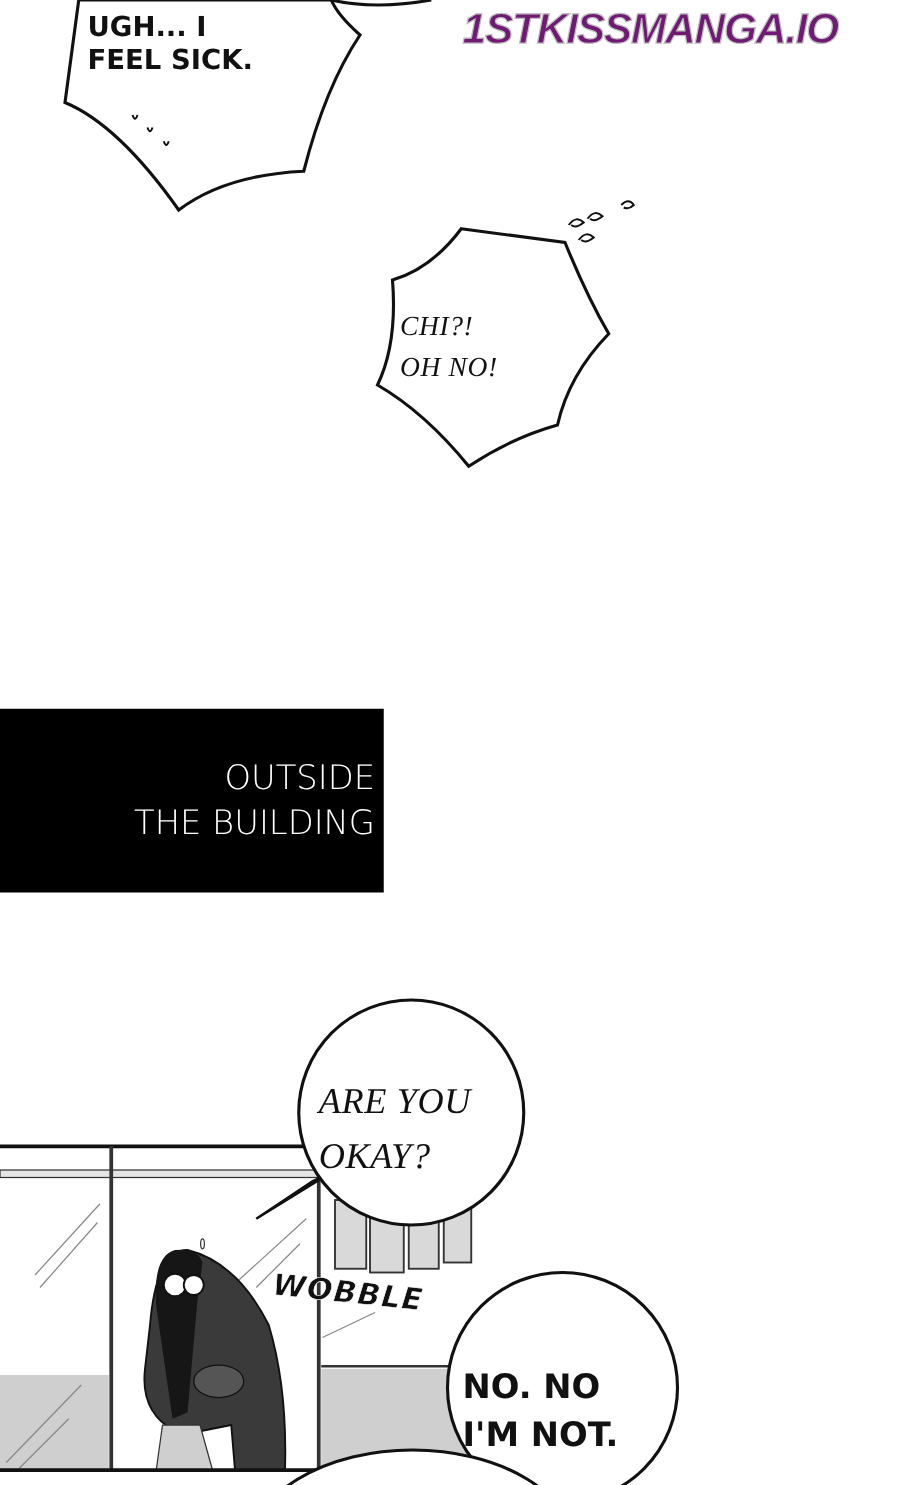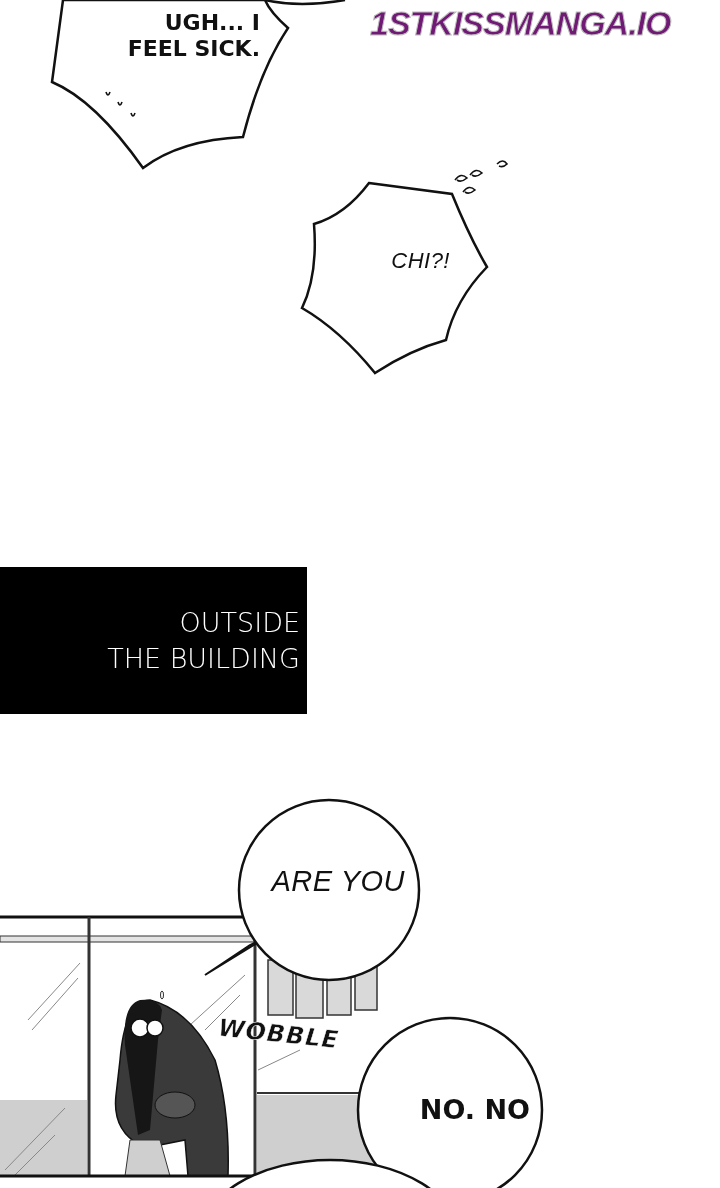--- a/index.html
+++ b/index.html
@@ -3,23 +3,23 @@
 <meta charset="utf-8">
 <style>
   html, body { margin: 0; padding: 0; background: #ffffff; }
   body { width: 720px; height: 1188px; position: relative; overflow: hidden; font-family: "Liberation Sans", sans-serif; }
   .layer { position: absolute; left: 0; top: 0; width: 720px; height: 1188px; }
   .watermark {
     position: absolute; left: 370px; top: 4px; font-size: 34px; font-style: italic; font-weight: bold;
     color: #701a75; -webkit-text-stroke: 1px #bdbdbd; letter-spacing: -1px;
     font-family: "Liberation Sans", sans-serif;
   }
-  .txt { position: absolute; text-align: right; color: #111; line-height: 1.2; }
+  .txt { position: absolute; text-align: left; color: #111; line-height: 1.2; }
   .bold { font-family: "DejaVu Sans", sans-serif; font-weight: bold; }
-  .hand { font-family: Liberation Sans, sans-serif; font-style: italic; letter-spacing: 0.5px; }
+  .hand { font-family: Liberation Serif, serif; font-style: italic; letter-spacing: 0.5px; }
   .caption-box { position: absolute; left: 0; top: 567px; width: 307px; height: 147px; background: #000; }
   .caption-text { position: absolute; left: 0; top: 605px; width: 300px; text-align: right; color: #fff; font-size: 27px; line-height: 1.35; font-family: "DejaVu Sans", sans-serif; font-weight: 300; }
   .sfx { position: absolute; left: 218px; top: 1020px; font-family: "DejaVu Sans", sans-serif; font-weight: bold; font-style: italic; font-size: 24px; color: #111; transform: rotate(6deg); letter-spacing: 1px; -webkit-text-stroke: 0.5px #fff; }
 </style>
 </head>
 <body>
 
 <svg class="layer" viewBox="0 0 720 1188" xmlns="http://www.w3.org/2000/svg">
 
   <path d="M63,0 L52,82 Q95,100 143,168 Q180,140 243,137 Q260,70 288,28 Q270,12 265,0 Z" fill="#fff" stroke="#111" stroke-width="2.5"></path>
@@ -89,29 +89,32 @@
 
 <div class="watermark">1STKISSMANGA.IO</div>
 
 <div class="txt bold" style="left:70px; top:10px; width:190px; font-size:22px;">
   <div>UGH... I</div>
   <div>FEEL SICK.</div>
 </div>
 
 <div class="txt hand" style="left:320px; top:244px; width:130px; font-size:22px; line-height:1.5;">
   <div>CHI?!</div>
+  <div>OH NO!</div>
 </div>
 
 <div class="caption-box"></div>
 <div class="caption-text">
   <div>OUTSIDE</div>
   <div>THE BUILDING</div>
 </div>
 
 <div class="txt hand" style="left:255px; top:860px; width:150px; font-size:29px; line-height:1.5;">
   <div>ARE YOU</div>
+  <div>OKAY?</div>
 </div>
 
 <div class="sfx">WOBBLE</div>
 
 <div class="txt bold" style="left:370px; top:1090px; width:160px; font-size:27px; line-height:1.45;">
   <div>NO. NO</div>
+  <div>I'M NOT.</div>
 </div>
 
 </body></html>

